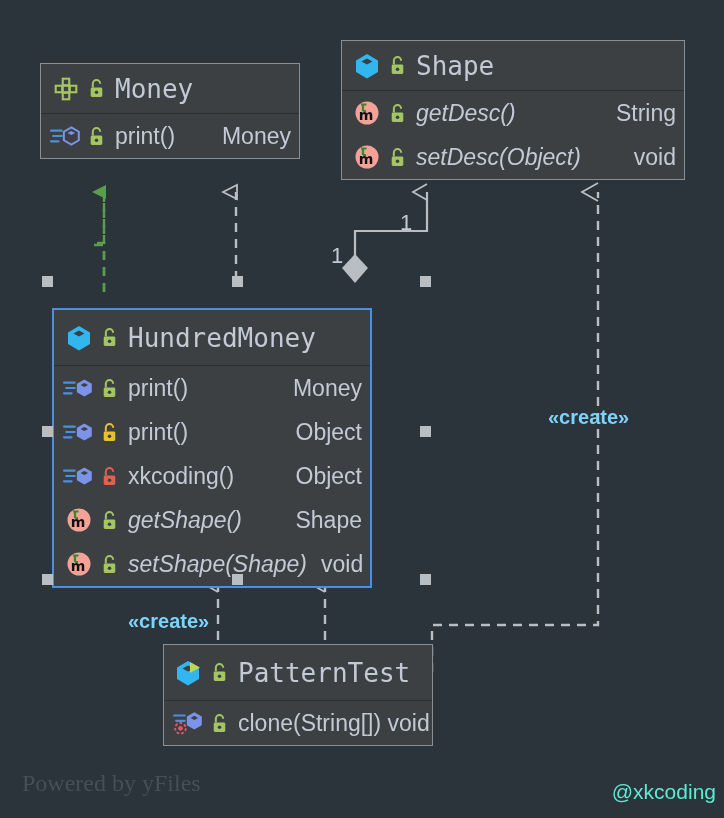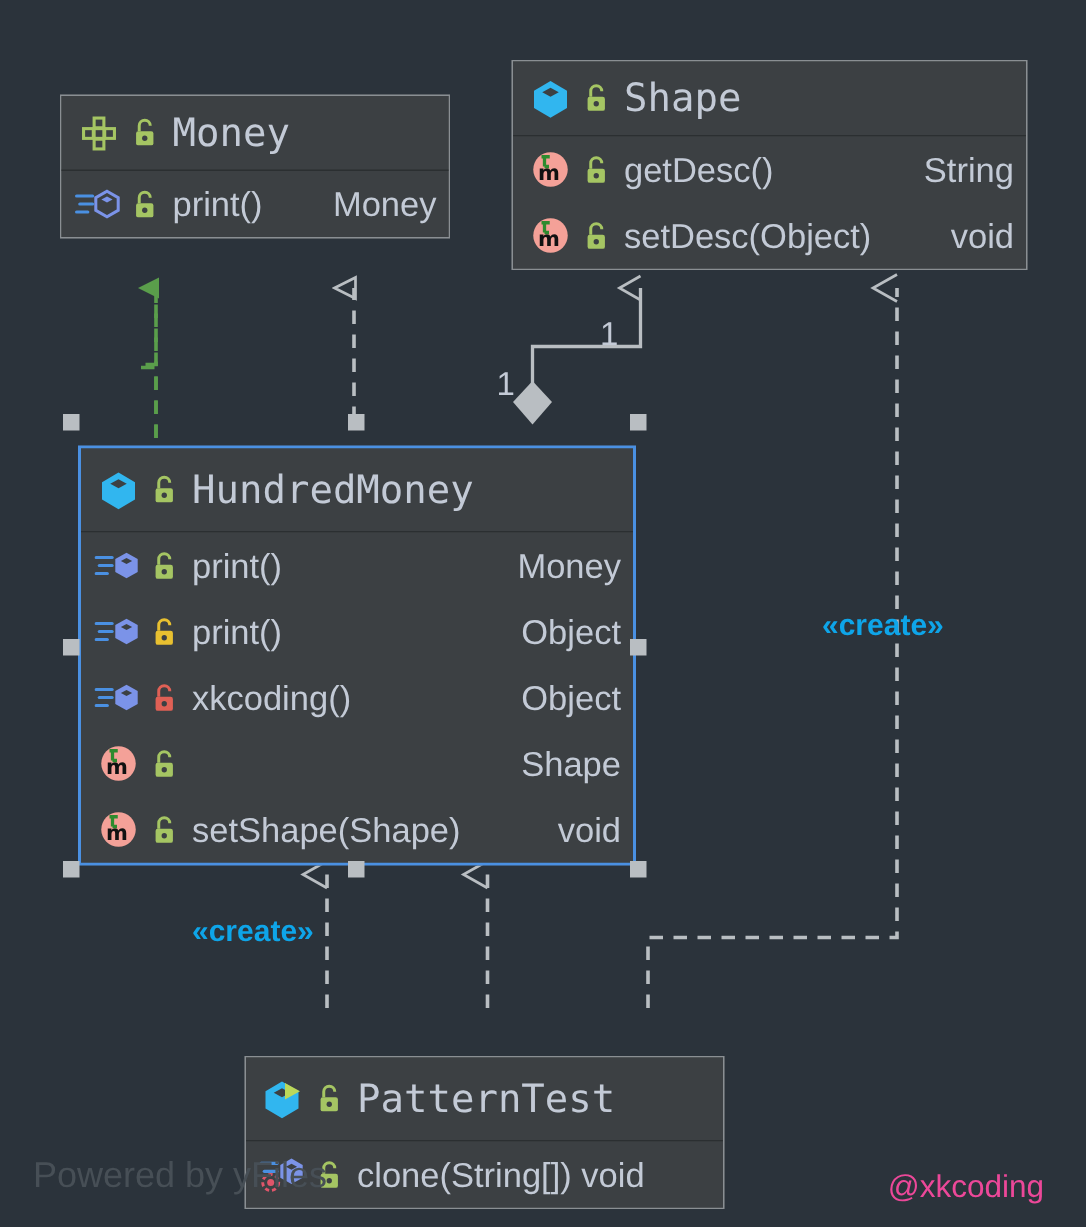--- a/index.html
+++ b/index.html
@@ -68,41 +68,41 @@
     height: 44px;
     padding: 0 8px;
     box-sizing: border-box;
     white-space: nowrap;
   }
   .member-name {
     font-size: 23px;
     color: #c3cad6;
     flex: 0 0 auto;
   }
-  .member-name.italic { }
+  .member-name.italic { font-style: italic; }
   .member-type {
     font-size: 23px;
     color: #c3cad6;
     margin-left: auto;
     padding-left: 14px;
     flex: 0 0 auto;
   }
   .icon-slot {
     display: inline-flex;
     align-items: center;
     justify-content: center;
     flex: 0 0 auto;
   }
   .ic-main { width: 34px; height: 30px; margin-right: 2px; }
   .ic-lock { width: 22px; height: 26px; margin-right: 8px; }
 
   
   .edge-label {
     position: absolute;
-    color: #0ea5e9;
+    color: #7dd3fc;
     font-size: 20px;
     font-weight: bold;
     white-space: nowrap;
     z-index: 6;
   }
   .mult-label {
     position: absolute;
     color: #c3cad6;
     font-size: 22px;
     white-space: nowrap;
@@ -119,27 +119,28 @@
   }
 
   
   .watermark-left {
     position: absolute;
     left: 22px;
     top: 770px;
     font-size: 24px;
     color: #474f56;
     z-index: 9;
+    font-family: Liberation Serif, serif;
   }
   .watermark-right {
     position: absolute;
-    right: 28px;
+    right: 8px;
     top: 780px;
     font-size: 21px;
-    color: #ec4899;
+    color: #5eead4;
     z-index: 9;
   }
 </style>
 </head>
 <body>
 
 <div id="canvas">
 
   <svg class="edges" viewBox="0 0 724 818">
     <defs>
@@ -287,21 +288,21 @@
             <rect x="2.5" y="9" width="11" height="9" rx="1.4" fill="#a5c563"></rect>
             <circle cx="8" cy="13.5" r="1.7" fill="#3c4043"></circle>
           </svg>
         </span>
         <span class="member-name italic">setDesc(Object)</span>
         <span class="member-type">void</span>
       </div>
     </div>
   </div>
 
-  <div class="uml-class selected" style="left:52px; top:297px; width:372px;">
+  <div class="uml-class selected" style="left:52px; top:308px; width:320px;">
     <div class="class-header" style="height:56px;">
       <span class="icon-slot ic-main">
         <svg viewBox="0 0 30 30" width="30" height="30">
           <path d="M15 3 L26 9.5 L26 21 L15 27.5 L4 21 L4 9.5 Z" fill="#31b6ef"></path>
           <path d="M9.5 10.5 L15 7.5 L20.5 10.5 L15 13.5 Z" fill="#3c4043"></path>
         </svg>
       </span>
       <span class="icon-slot ic-lock">
         <svg viewBox="0 0 16 20" width="17" height="21">
           <path d="M4.5 9 V5.5 a3.5 3.5 0 0 1 7 0" fill="none" stroke="#a5c563" stroke-width="1.9"></path>
@@ -390,20 +391,21 @@
             <path d="M10 5.5 L10 12 M8 5.5 L13.5 5.5 M10 12 L13 12" stroke="#2e8b2e" stroke-width="2.2" fill="none"></path>
           </svg>
         </span>
         <span class="icon-slot ic-lock">
           <svg viewBox="0 0 16 20" width="17" height="21">
             <path d="M4.5 9 V5.5 a3.5 3.5 0 0 1 7 0" fill="none" stroke="#a5c563" stroke-width="1.9"></path>
             <rect x="2.5" y="9" width="11" height="9" rx="1.4" fill="#a5c563"></rect>
             <circle cx="8" cy="13.5" r="1.7" fill="#3c4043"></circle>
           </svg>
         </span>
+        <span class="member-name italic">getShape()</span>
         <span class="member-type">Shape</span>
       </div>
 
       <div class="member-row">
         <span class="icon-slot ic-main">
           <svg viewBox="0 0 28 28" width="28" height="28">
             <circle cx="14" cy="14" r="11.5" fill="#f4a198"></circle>
             <text x="13" y="21" font-family="DejaVu Sans, sans-serif" font-size="14" font-weight="bold" fill="#111" text-anchor="middle">m</text>
             <path d="M10 5.5 L10 12 M8 5.5 L13.5 5.5 M10 12 L13 12" stroke="#2e8b2e" stroke-width="2.2" fill="none"></path>
           </svg>
@@ -415,21 +417,21 @@
             <circle cx="8" cy="13.5" r="1.7" fill="#3c4043"></circle>
           </svg>
         </span>
         <span class="member-name italic">setShape(Shape)</span>
         <span class="member-type">void</span>
       </div>
 
     </div>
   </div>
 
-  <div class="uml-class" style="left:163px; top:704px; width:320px;">
+  <div class="uml-class" style="left:163px; top:644px; width:270px;">
     <div class="class-header" style="height:56px;">
       <span class="icon-slot ic-main">
         <svg viewBox="0 0 32 30" width="32" height="30">
           <path d="M15 3 L26 9.5 L26 21 L15 27.5 L4 21 L4 9.5 Z" fill="#31b6ef"></path>
           <path d="M9.5 10.5 L15 7.5 L20.5 10.5 L15 13.5 Z" fill="#3c4043"></path>
           <path d="M17 4 L27 9.5 L17 15 Z" fill="#bcd85a"></path>
         </svg>
       </span>
       <span class="icon-slot ic-lock">
         <svg viewBox="0 0 16 20" width="17" height="21">

